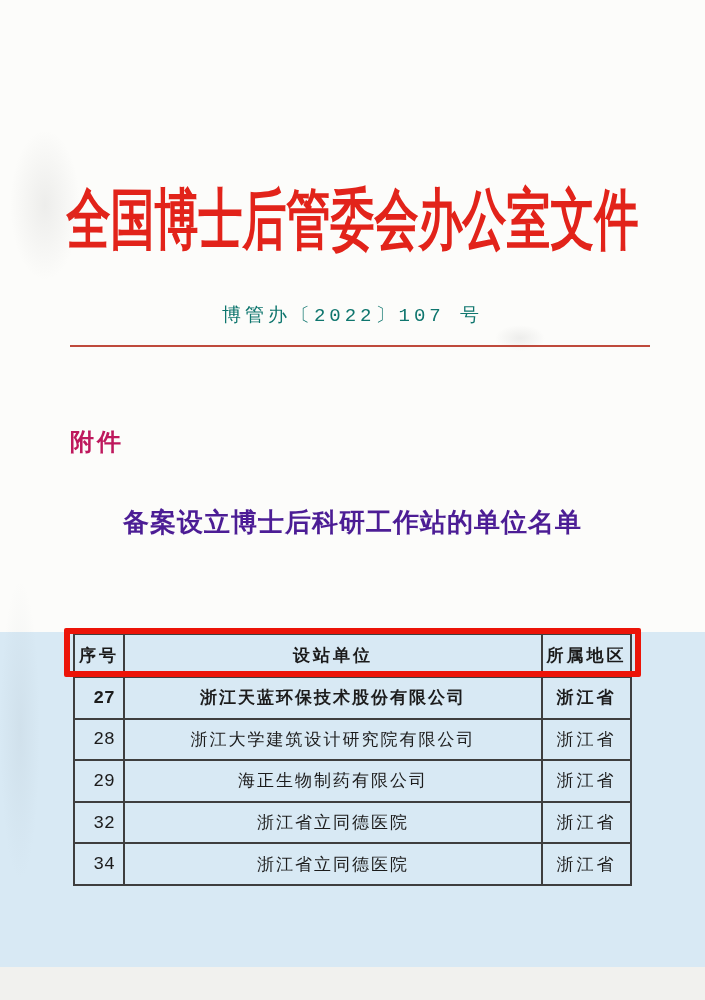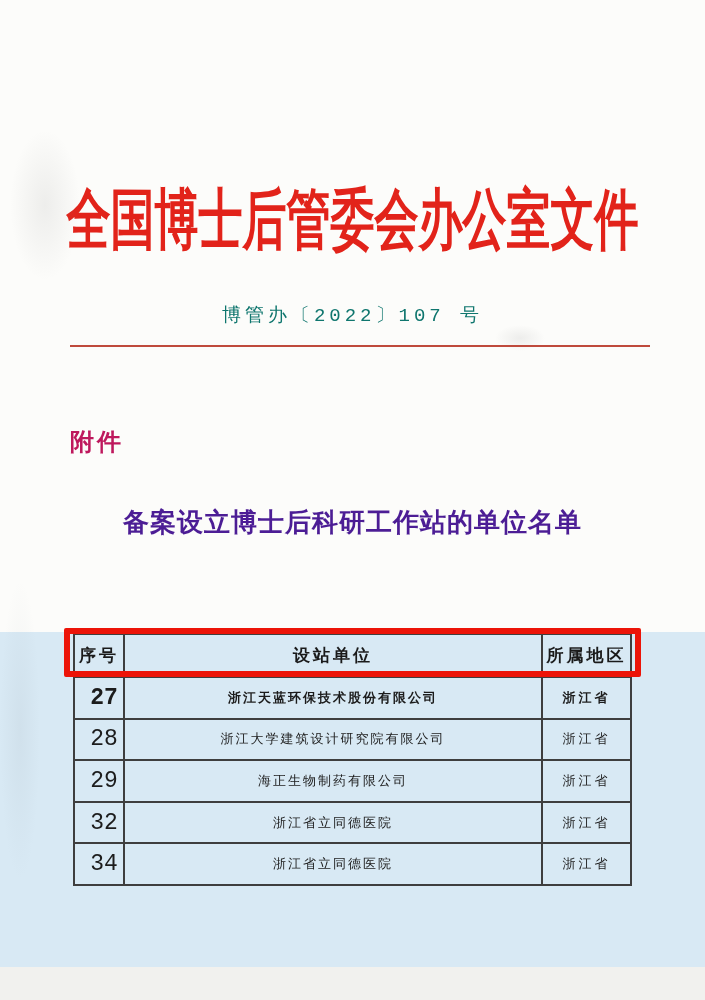--- a/index.html
+++ b/index.html
@@ -38,22 +38,22 @@
     position:absolute;left:73px;top:589px;width:557px;z-index:2;
     border-collapse:collapse;table-layout:fixed;background:transparent;margin-top:44px;
   }
   .station th,.station td{
     border:2px solid #3e3e3e;text-align:center;vertical-align:middle;
     padding:0;overflow:hidden;white-space:nowrap;
   }
   .station thead tr{height:43px;}
   .station th{font-size:17px;font-weight:700;letter-spacing:3px;color:#1a1a1a;}
   .station tbody tr{height:41.6px;}
-  .station td{font-size:13px;color:#1c1c1c;}
-  .station td[data-cell="no"]{font-size:23px;letter-spacing:0;padding-left:10px;}
+  .station td{font-size:17px;color:#1c1c1c;}
+  .station td[data-cell="no"]{font-size:18px;letter-spacing:0;padding-left:10px;}
   .station td[data-cell="unit"]{letter-spacing:2px;}
   .station td[data-cell="region"]{letter-spacing:3px;}
   .station tr.hl td{font-weight:700;}
 
   .hl-box{
     position:absolute;left:64px;top:628px;width:577px;height:49px;
     border:6px solid #ec1408;box-sizing:border-box;z-index:3;
     border-radius:2px;pointer-events:none;
   }
 </style>

